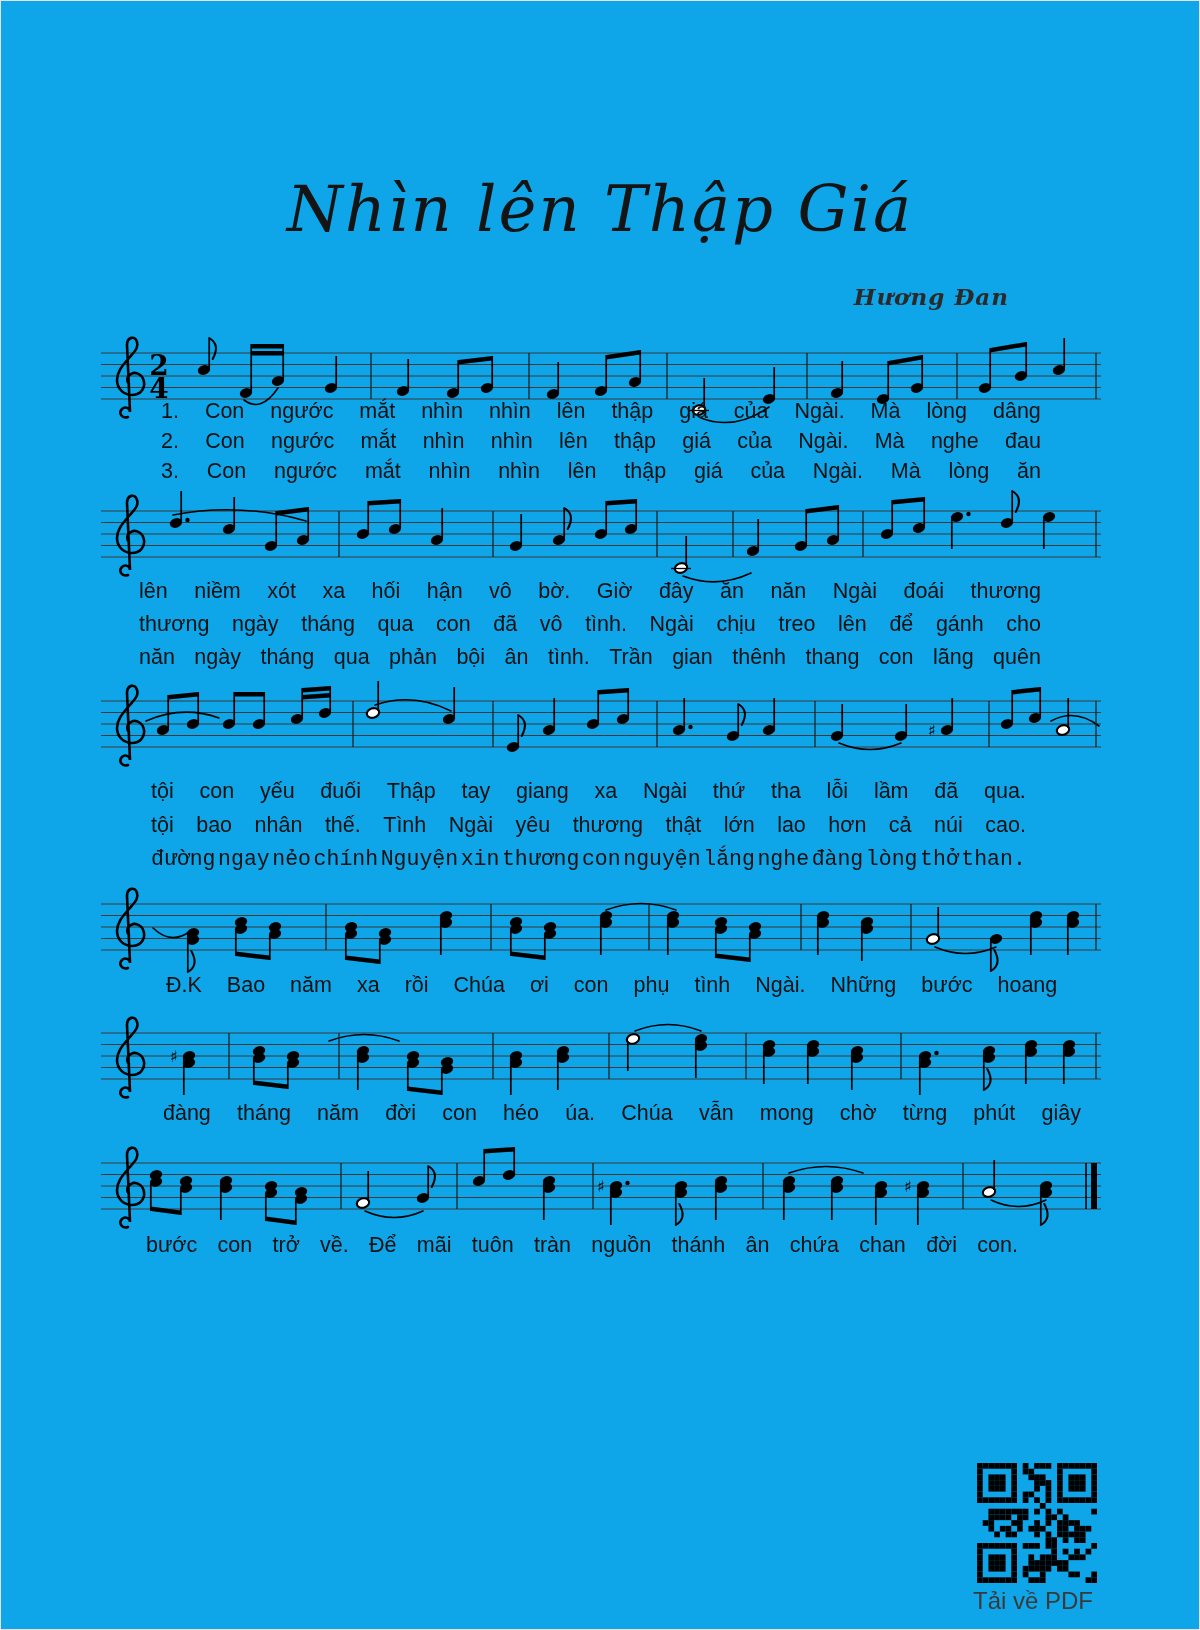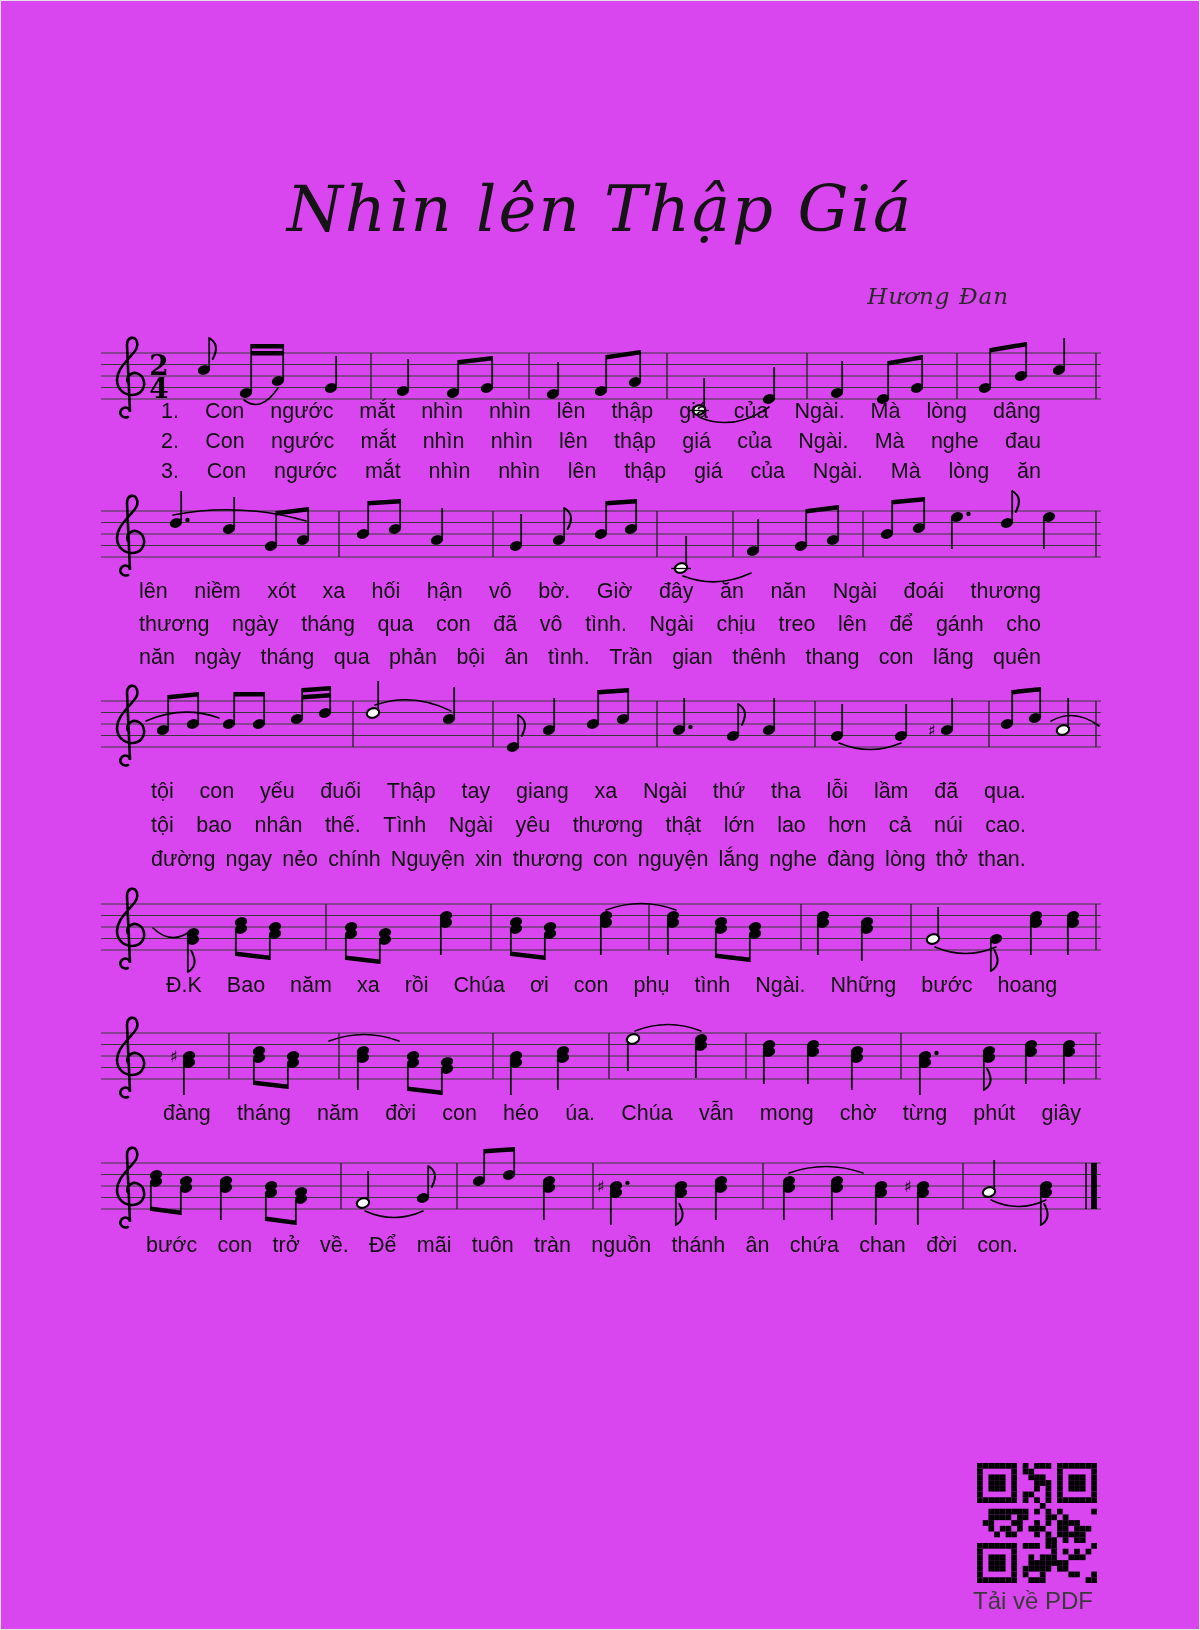--- a/index.html
+++ b/index.html
@@ -1,48 +1,48 @@
 <!DOCTYPE html>
 <html><head>
 <meta charset="utf-8">
 <style>
   html,body{margin:0;padding:0;background:#fff;}
   .page{
-    position:relative;width:1200px;height:1630px;background:#d946ef;
+    position:relative;width:1200px;height:1630px;background:#0ea5e9;
     font-family:"Liberation Sans",sans-serif;color:#151515;overflow:hidden;
     box-sizing:border-box;border:1px solid #e3e3e3;
   }
   .title{
     position:absolute;top:128px;left:0;width:100%;text-align:center;
     font-family:"DejaVu Serif",serif;font-style:italic;font-weight:500;
     font-size:64px;color:#141414;letter-spacing:2px;
   }
   .composer{
     position:absolute;top:282px;right:190px;
     font-family:"DejaVu Serif",serif;font-style:italic;
-    font-size:23px;color:#2a2a2a;letter-spacing:1px;
+    font-size:23px;color:#2a2a2a;letter-spacing:1px;font-weight:bold;
   }
   .staff-svg{position:absolute;left:100px;width:1000px;height:100px;overflow:visible;}
   .lyr{
     position:absolute;display:flex;justify-content:space-between;align-items:baseline;
     font-size:21.5px;color:#111;white-space:nowrap;
   }
   .lyr .w{display:inline-block;}
   
   #lyr-0-0{top:398px;left:160px;width:880px;}
   #lyr-0-1{top:428px;left:160px;width:880px;}
   #lyr-0-2{top:458px;left:160px;width:880px;}
   
   #lyr-1-0{top:578px;left:138px;width:902px;}
   #lyr-1-1{top:611px;left:138px;width:902px;}
   #lyr-1-2{top:644px;left:138px;width:902px;}
   
   #lyr-2-0{top:778px;left:150px;width:875px;}
   #lyr-2-1{top:812px;left:150px;width:875px;}
-  #lyr-2-2{top:846px;left:150px;width:875px;}
+  #lyr-2-2{top:846px;left:150px;width:875px;font-family:Liberation Mono, monospace;}
   
   #lyr-3-0{top:972px;left:165px;width:880px;gap:25px;}
   #lyr-4-0{top:1100px;left:130px;width:918px;margin-left:32px;}
   #lyr-5-0{top:1232px;left:145px;width:872px;}
   #sys-0{top:332px;} #sys-1{top:490px;} #sys-2{top:680px;}
   #sys-3{top:883px;} #sys-4{top:1012px;} #sys-5{top:1142px;}
   .qr-wrap{position:absolute;left:972px;top:1462px;width:128px;text-align:left;cursor:pointer;}
   .qr-svg{width:120px;height:120px;display:block;margin:0 auto;}
   .qr-label{margin-top:4px;font-size:24px;color:#3a3a3a;font-family:"Liberation Sans",sans-serif;}
 </style>

